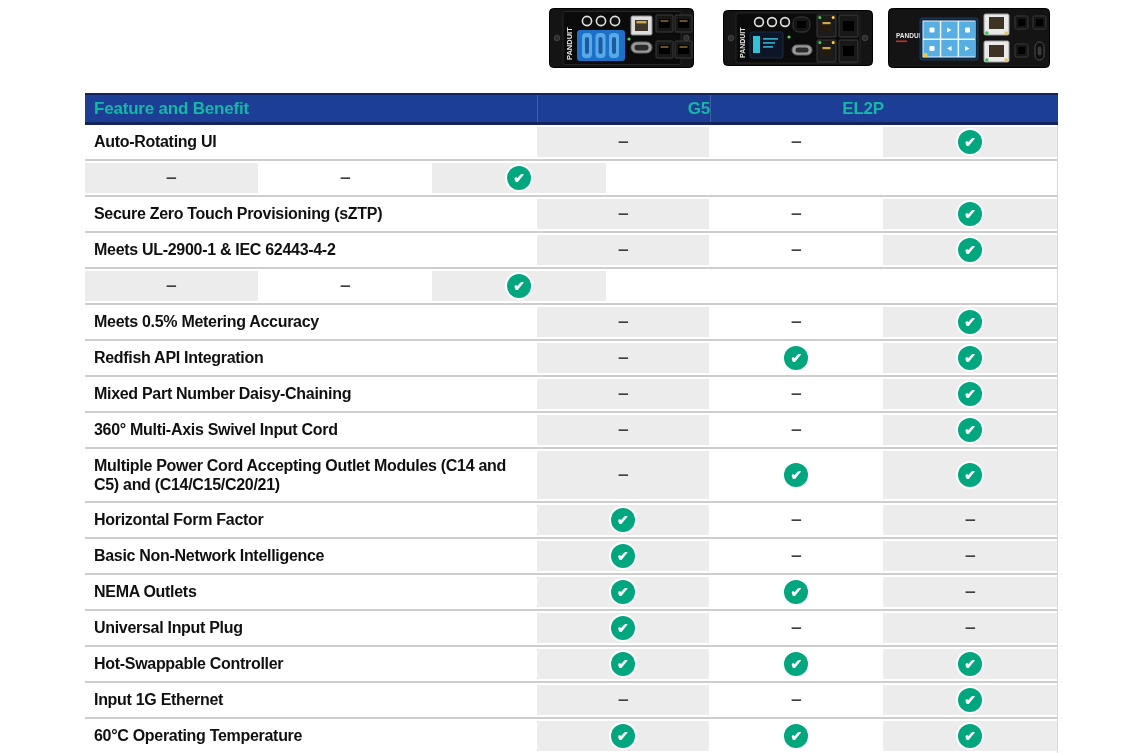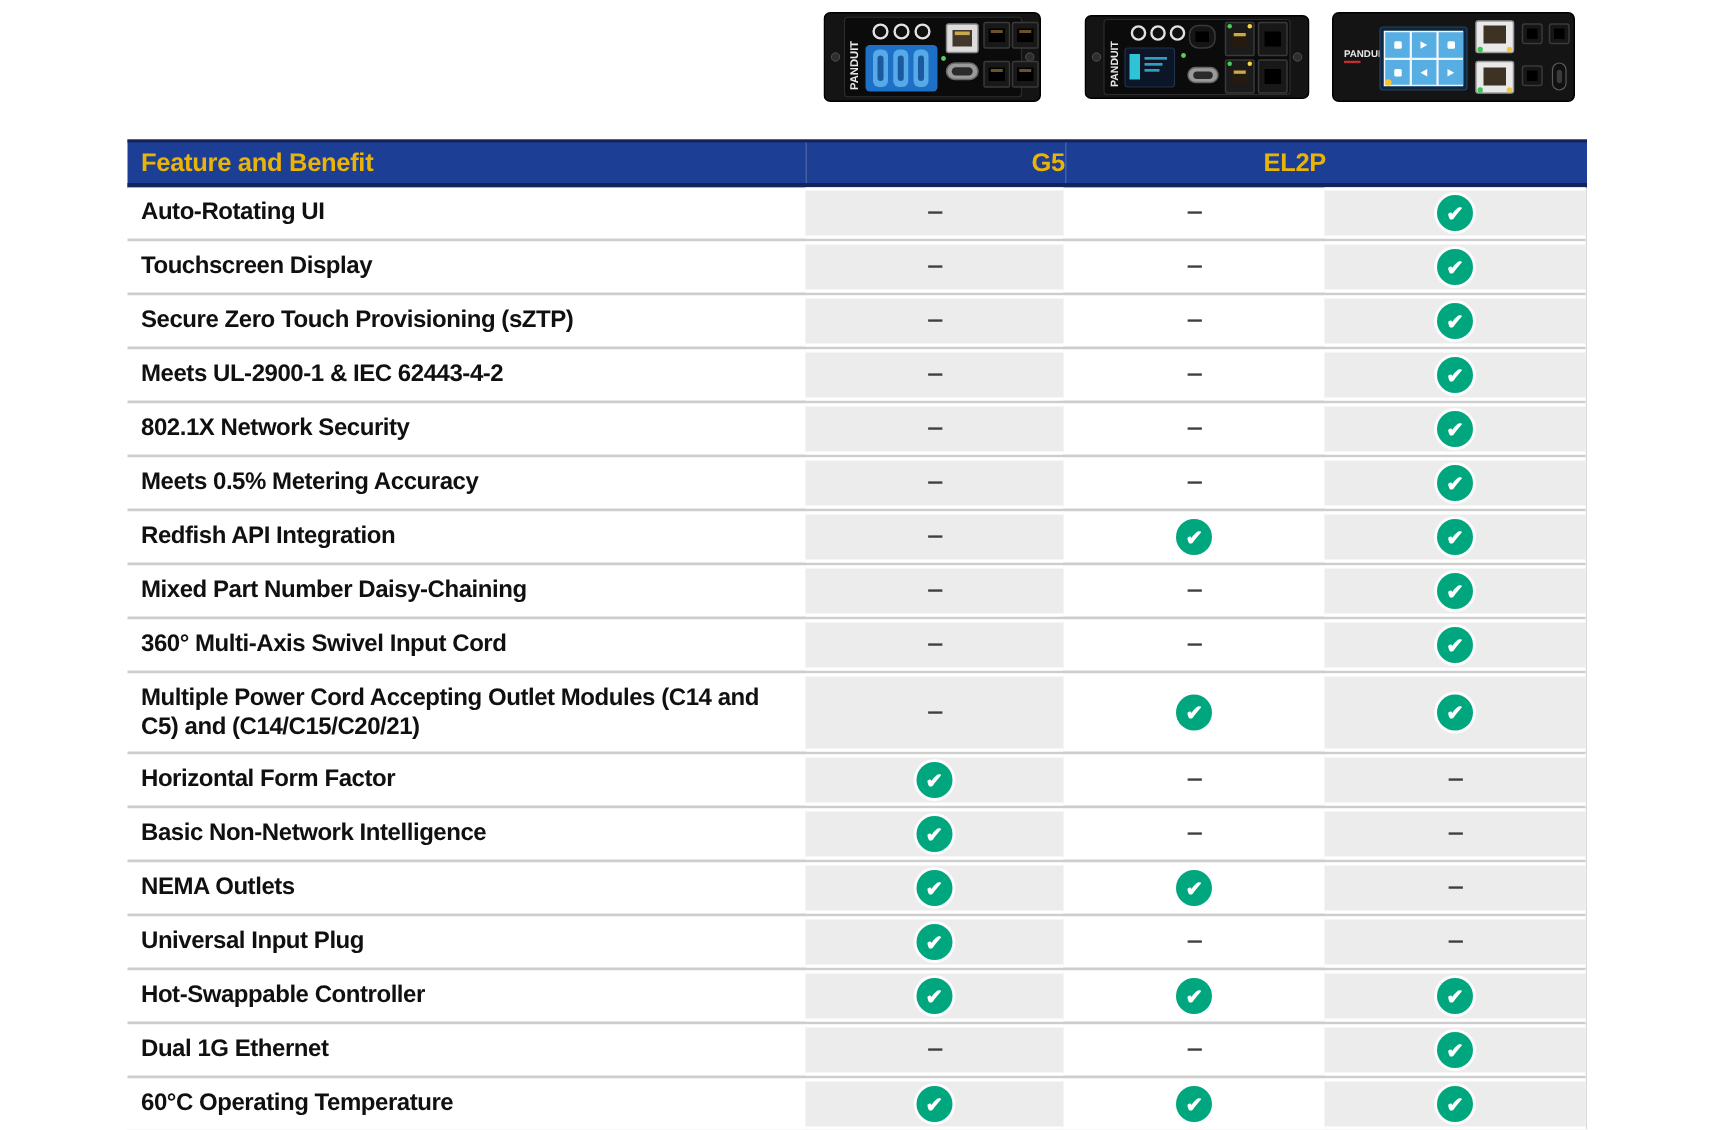--- a/index.html
+++ b/index.html
@@ -15,21 +15,21 @@
   .p-g6   { left:723px; top:10px; }
   .p-el2p { left:888px; top:8px;  }
 
   
   .table { position:absolute; left:85px; top:93px; width:973px; }
   .t-header {
     display:flex; align-items:center; height:32px;
     background:var(--header-blue);
     border-top:2px solid var(--header-border);
     border-bottom:3px solid var(--header-border);
-    color:#eab308; font-weight:bold; font-size:17px; letter-spacing:-0.2px;
+    color:#14b8a6; font-weight:bold; font-size:17px; letter-spacing:-0.2px;
   }
   .c-feat { width:452px; }
   .c-g5   { width:173px; }
   .c-g6   { width:174px; }
   .c-el2p { width:174px; }
   .t-header .c-feat { padding-left:9px; }
   .t-header .c-g5, .t-header .c-g6, .t-header .c-el2p {
     text-align:right; align-self:stretch; line-height:27px;
     border-left:1px solid #44609f;
   }
@@ -228,21 +228,20 @@
           </div>
     <div class="c-g6 val">
             <span class="dash">–</span>
           </div>
     <div class="c-el2p val gray">
             <span class="check">✔</span>
           </div>
   </div>
 
   <div class="t-row">
-    <div class="c-feat">Touchscreen Display</div>
     <div class="c-g5 val gray">
             <span class="dash">–</span>
           </div>
     <div class="c-g6 val">
             <span class="dash">–</span>
           </div>
     <div class="c-el2p val gray">
             <span class="check">✔</span>
           </div>
   </div>
@@ -267,21 +266,20 @@
           </div>
     <div class="c-g6 val">
             <span class="dash">–</span>
           </div>
     <div class="c-el2p val gray">
             <span class="check">✔</span>
           </div>
   </div>
 
   <div class="t-row">
-    <div class="c-feat">802.1X Network Security</div>
     <div class="c-g5 val gray">
             <span class="dash">–</span>
           </div>
     <div class="c-g6 val">
             <span class="dash">–</span>
           </div>
     <div class="c-el2p val gray">
             <span class="check">✔</span>
           </div>
   </div>
@@ -410,21 +408,21 @@
           </div>
     <div class="c-g6 val">
             <span class="check">✔</span>
           </div>
     <div class="c-el2p val gray">
             <span class="check">✔</span>
           </div>
   </div>
 
   <div class="t-row">
-    <div class="c-feat">Dual 1G Ethernet</div>
+    <div class="c-feat">Input 1G Ethernet</div>
     <div class="c-g5 val gray">
             <span class="dash">–</span>
           </div>
     <div class="c-g6 val">
             <span class="dash">–</span>
           </div>
     <div class="c-el2p val gray">
             <span class="check">✔</span>
           </div>
   </div>

